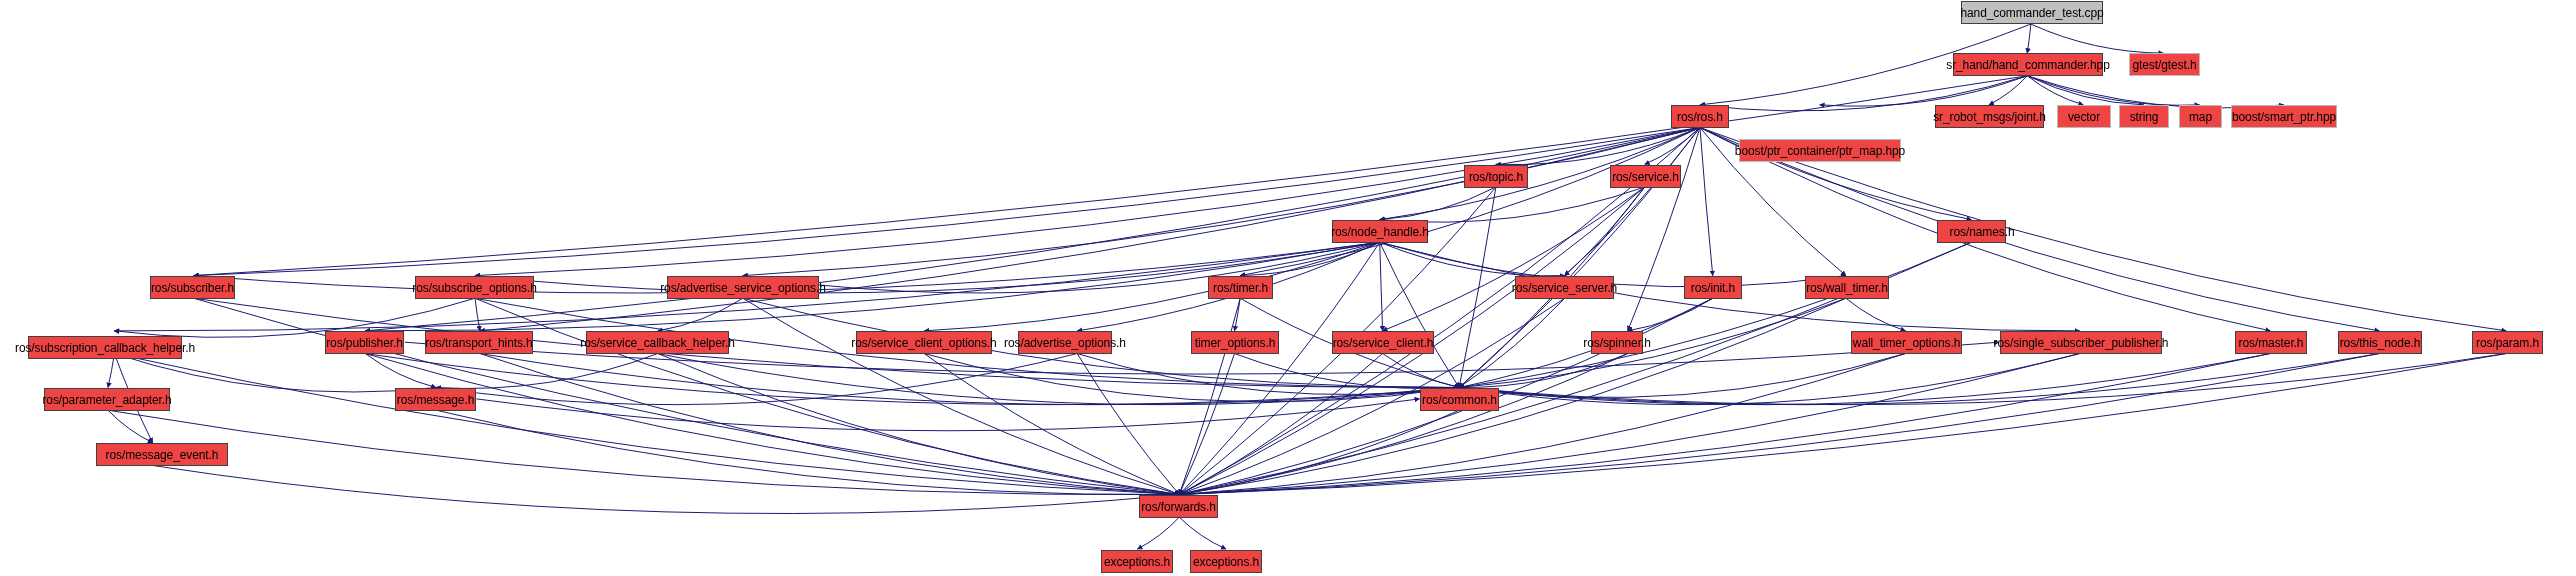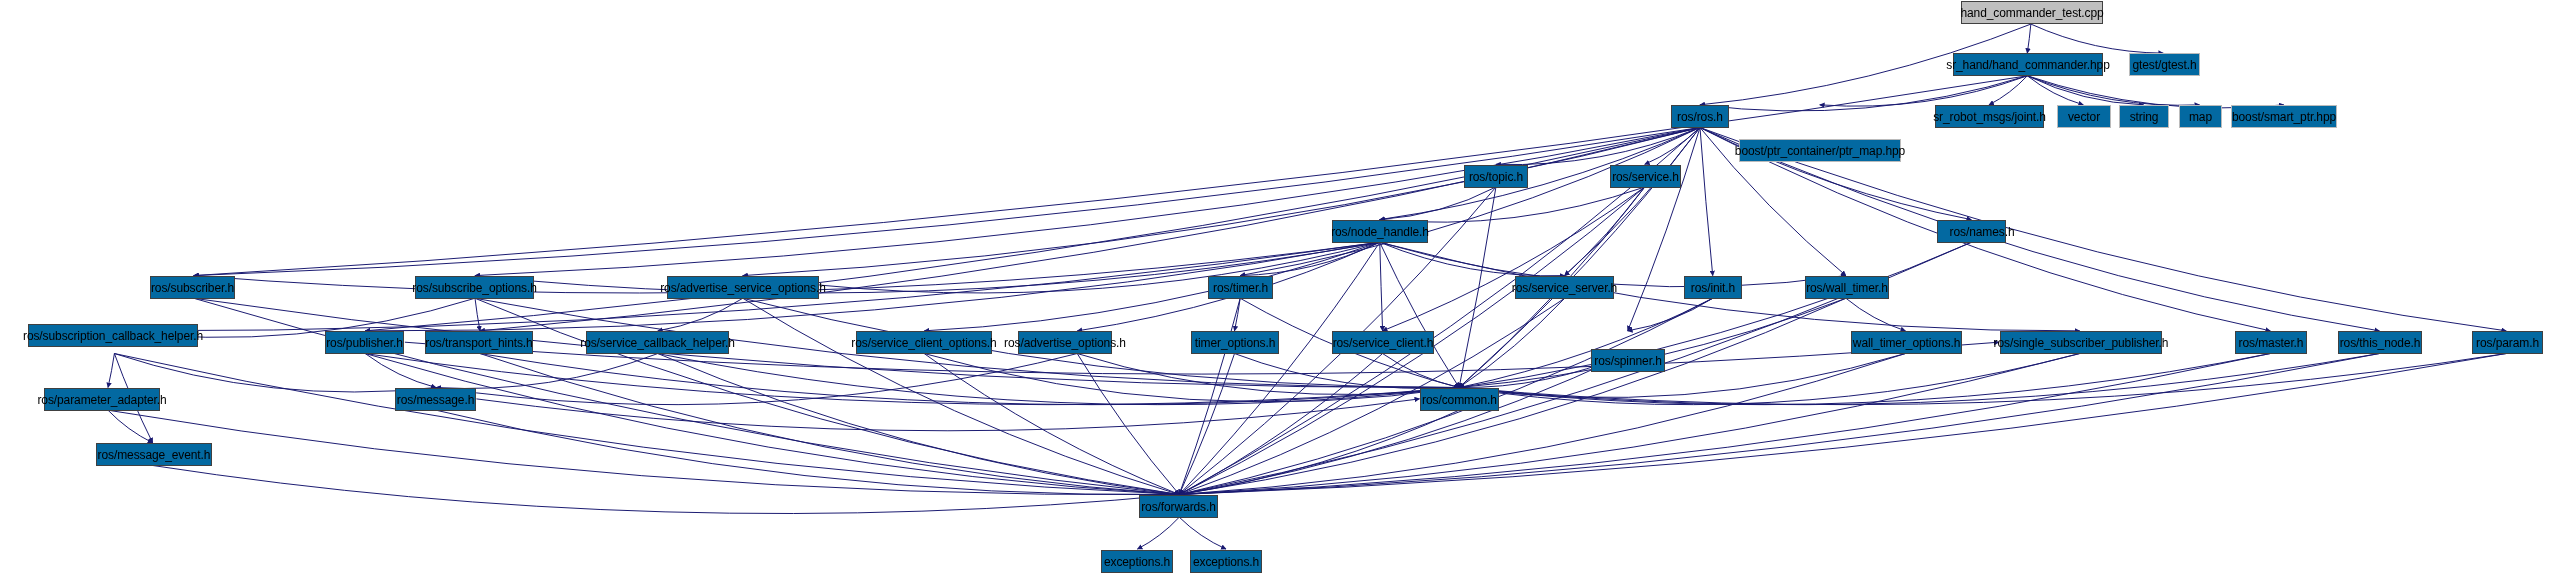--- a/index.html
+++ b/index.html
@@ -34,21 +34,21 @@
     position: absolute;
     box-sizing: border-box;
     display: flex;
     align-items: center;
     justify-content: center;
     white-space: nowrap;
     height: 23px;
     font-size: 12px;
     line-height: 1;
     color: #000000;
-    background: #0369a1;
+    background: #ef4444;
     border: 0.7px solid #bbbbbb;
     letter-spacing: -0.1px;
     padding: 0 5px;
   }
   .gnode.strong {
     border: 1.1px solid #404040;
   }
   .gnode.root {
     background: #bfbfbf;
     border: 1.1px solid #404040;
@@ -243,21 +243,21 @@
       </div>
       <div class="gnode strong" style="left: 1515px; top: 276px; width: 99px;">
         <span class="lbl">ros/service_server.h</span>
       </div>
       <div class="gnode strong" style="left: 1684px; top: 276px; width: 58px;">
         <span class="lbl">ros/init.h</span>
       </div>
       <div class="gnode strong" style="left: 1805px; top: 276px; width: 84px;">
         <span class="lbl">ros/wall_timer.h</span>
       </div>
-      <div class="gnode strong" style="left: 28px; top: 324px; width: 170px;">
+      <div class="gnode strong" style="left: 28px; top: 336px; width: 154px;">
         <span class="lbl">ros/subscription_callback_helper.h</span>
       </div>
       <div class="gnode strong" style="left: 325px; top: 331px; width: 79px;">
         <span class="lbl">ros/publisher.h</span>
       </div>
       <div class="gnode strong" style="left: 425px; top: 331px; width: 108px;">
         <span class="lbl">ros/transport_hints.h</span>
       </div>
       <div class="gnode strong" style="left: 586px; top: 331px; width: 143px;">
         <span class="lbl">ros/service_callback_helper.h</span>
@@ -267,48 +267,48 @@
       </div>
       <div class="gnode strong" style="left: 1018px; top: 331px; width: 94px;">
         <span class="lbl">ros/advertise_options.h</span>
       </div>
       <div class="gnode strong" style="left: 1191px; top: 331px; width: 88px;">
         <span class="lbl">timer_options.h</span>
       </div>
       <div class="gnode strong" style="left: 1332px; top: 331px; width: 102px;">
         <span class="lbl">ros/service_client.h</span>
       </div>
-      <div class="gnode strong" style="left: 1591px; top: 331px; width: 74px; margin-top: 18px;">
+      <div class="gnode strong" style="left: 1591px; top: 331px; width: 52px;">
         <span class="lbl">ros/spinner.h</span>
       </div>
       <div class="gnode strong" style="left: 1851px; top: 331px; width: 111px;">
         <span class="lbl">wall_timer_options.h</span>
       </div>
       <div class="gnode strong" style="left: 2000px; top: 331px; width: 162px;">
         <span class="lbl">ros/single_subscriber_publisher.h</span>
       </div>
       <div class="gnode strong" style="left: 2235px; top: 331px; width: 72px;">
         <span class="lbl">ros/master.h</span>
       </div>
       <div class="gnode strong" style="left: 2338px; top: 331px; width: 84px;">
         <span class="lbl">ros/this_node.h</span>
       </div>
       <div class="gnode strong" style="left: 2472px; top: 331px; width: 71px;">
         <span class="lbl">ros/param.h</span>
       </div>
-      <div class="gnode strong" style="left: 44px; top: 388px; width: 116px;">
+      <div class="gnode strong" style="left: 44px; top: 388px; width: 126px;">
         <span class="lbl">ros/parameter_adapter.h</span>
       </div>
       <div class="gnode strong" style="left: 395px; top: 388px; width: 81px;">
         <span class="lbl">ros/message.h</span>
       </div>
       <div class="gnode strong" style="left: 1420px; top: 388px; width: 79px;">
         <span class="lbl">ros/common.h</span>
       </div>
-      <div class="gnode strong" style="left: 96px; top: 443px; width: 116px;">
+      <div class="gnode strong" style="left: 96px; top: 443px; width: 132px;">
         <span class="lbl">ros/message_event.h</span>
       </div>
       <div class="gnode strong" style="left: 1139px; top: 495px; width: 79px;">
         <span class="lbl">ros/forwards.h</span>
       </div>
       <div class="gnode strong" style="left: 1101px; top: 550px; width: 72px;">
         <span class="lbl">exceptions.h</span>
       </div>
       <div class="gnode strong" style="left: 1190px; top: 550px; width: 72px;">
         <span class="lbl">exceptions.h</span>

